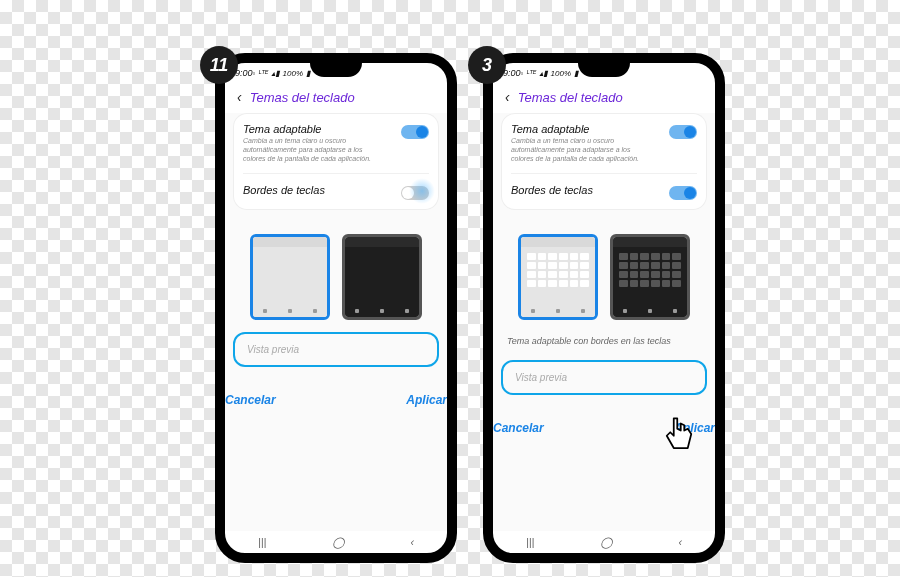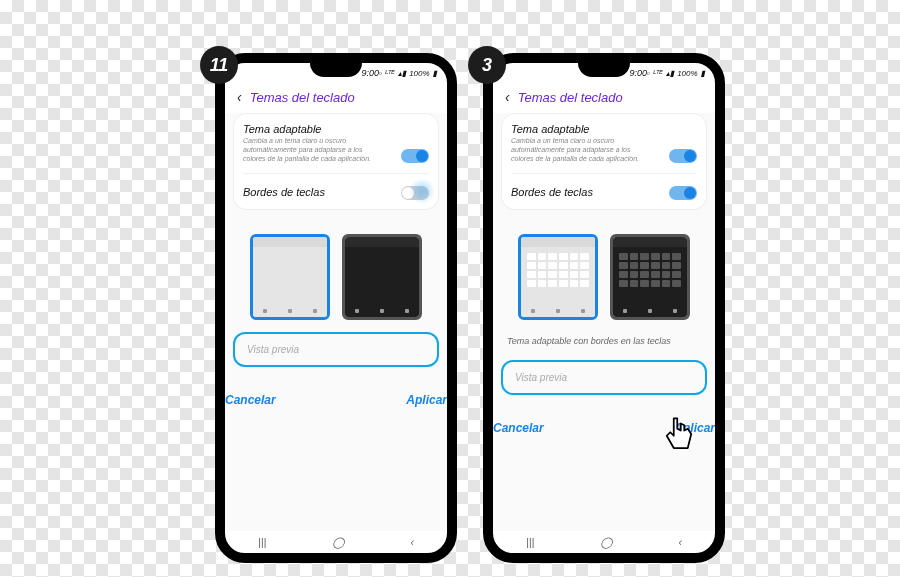--- a/index.html
+++ b/index.html
@@ -10,27 +10,27 @@
       linear-gradient(-45deg,#e5e5e5 25%,transparent 25%),
       linear-gradient(45deg,transparent 75%,#e5e5e5 75%),
       linear-gradient(-45deg,transparent 75%,#e5e5e5 75%);
     background-size:24px 24px;
     background-position:0 0,0 12px,12px -12px,-12px 0;
     font-style:italic;
   }
   .badge{position:absolute;width:38px;height:38px;border-radius:50%;background:#1d1d1d;color:#fff;display:flex;align-items:center;justify-content:center;font-size:18px;font-weight:700;top:46px;z-index:5}
   .phone{position:absolute;width:242px;top:53px;bottom:14px;border:10px solid #000;border-radius:30px;background:#fff;box-sizing:border-box;display:flex;flex-direction:column;overflow:hidden}
   .notch{position:absolute;top:0;left:50%;transform:translateX(-50%);width:52px;height:14px;background:#000;border-radius:0 0 16px 16px;z-index:3}
-  .statusbar{height:20px;display:flex;align-items:center;justify-content:flex-end;padding:0 10px;font-size:9px;color:#111}
+  .statusbar{height:20px;display:flex;align-items:center;justify-content:flex-start;padding:0 10px;font-size:9px;color:#111}
   .statusbar .right{display:flex;gap:3px;align-items:center;font-size:8px}
   .titlebar{display:flex;align-items:center;gap:8px;padding:6px 12px 8px}
   .titlebar .arrow{font-size:14px;color:#222}
   .titlebar .txt{font-size:13px;color:#6d28d9}
   .card{background:#fff;margin:0 8px 8px;border-radius:14px;box-shadow:0 0 0 1px #eee inset}
-  .row{display:flex;align-items:flex-end;justify-content:space-between;padding:10px 10px;gap:24px}
+  .row{display:flex;align-items:flex-start;justify-content:space-between;padding:10px 10px;gap:24px}
   .rowtxt{flex:1}
   .rowtitle{font-size:11px;color:#111;margin-bottom:2px}
   .rowsub{font-size:7px;color:#888;line-height:1.25}
   .hr{border-top:1px solid #f0f0f0;margin:0 10px}
   .toggle{position:relative;width:28px;height:14px;border-radius:7px;background:#ccc;flex-shrink:0;margin-top:2px}
   .toggle.on{background:#6fb5f0}
   .toggle .knob{position:absolute;width:12px;height:12px;border-radius:50%;background:#fff;top:1px;left:1px}
   .toggle.on .knob{left:15px;background:#1a84e6}
   .glow{position:absolute;right:-6px;top:-6px;width:26px;height:26px;border-radius:50%;background:radial-gradient(circle,#4eb4ff88 0%,#4eb4ff00 70%)}
   .previews{display:flex;gap:12px;justify-content:center;padding:16px 0 12px}

